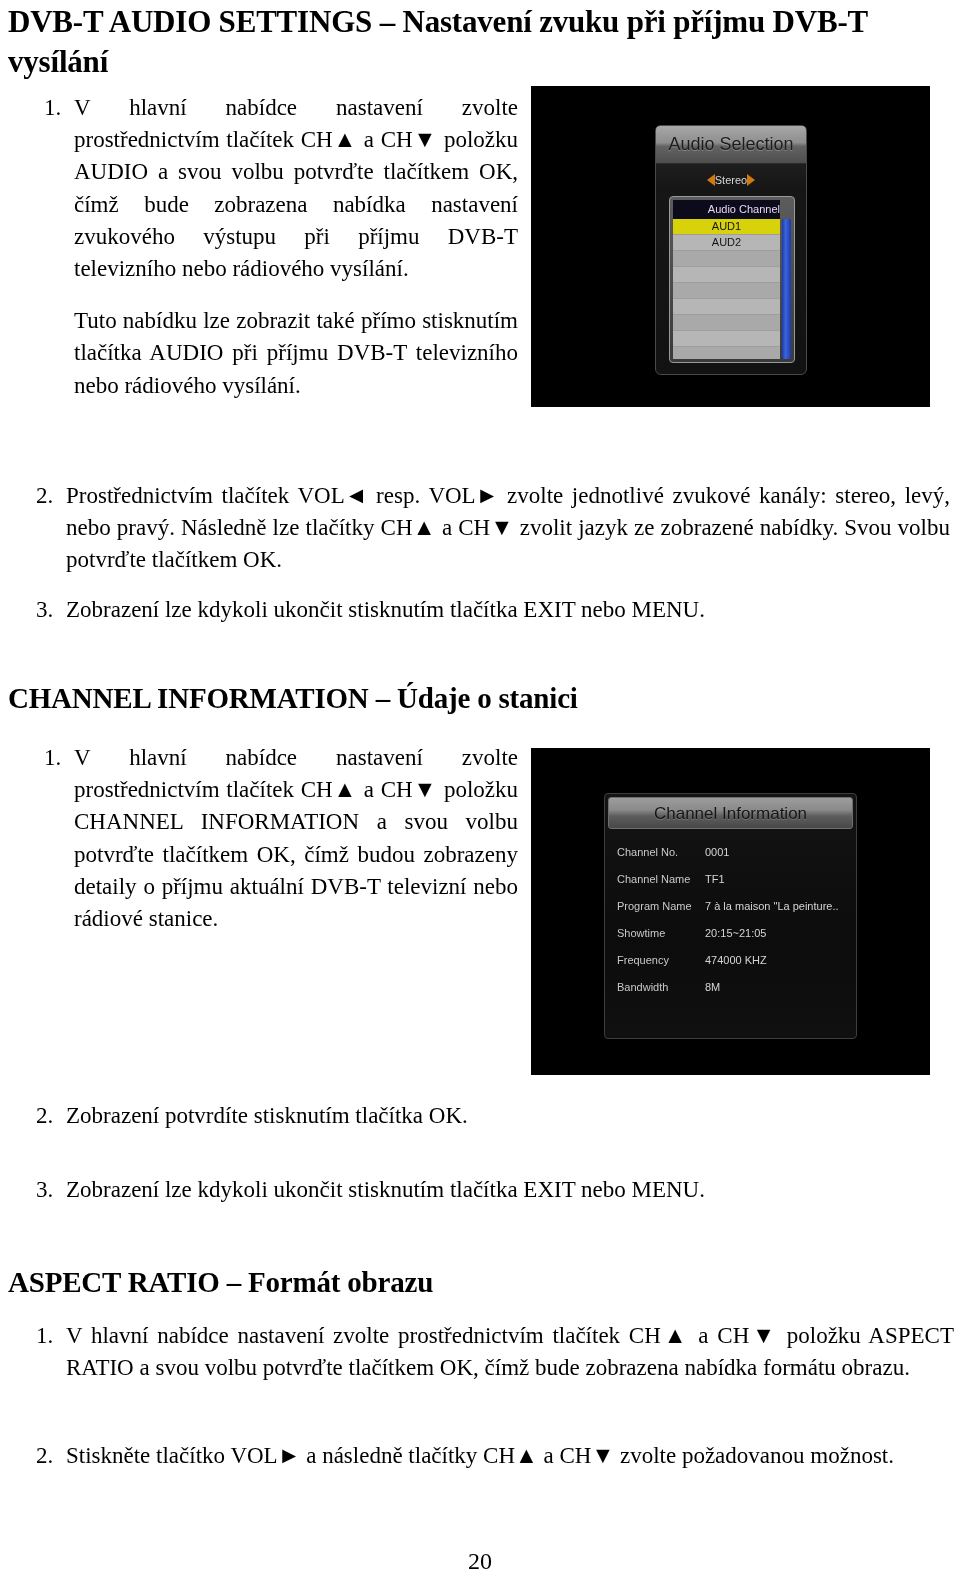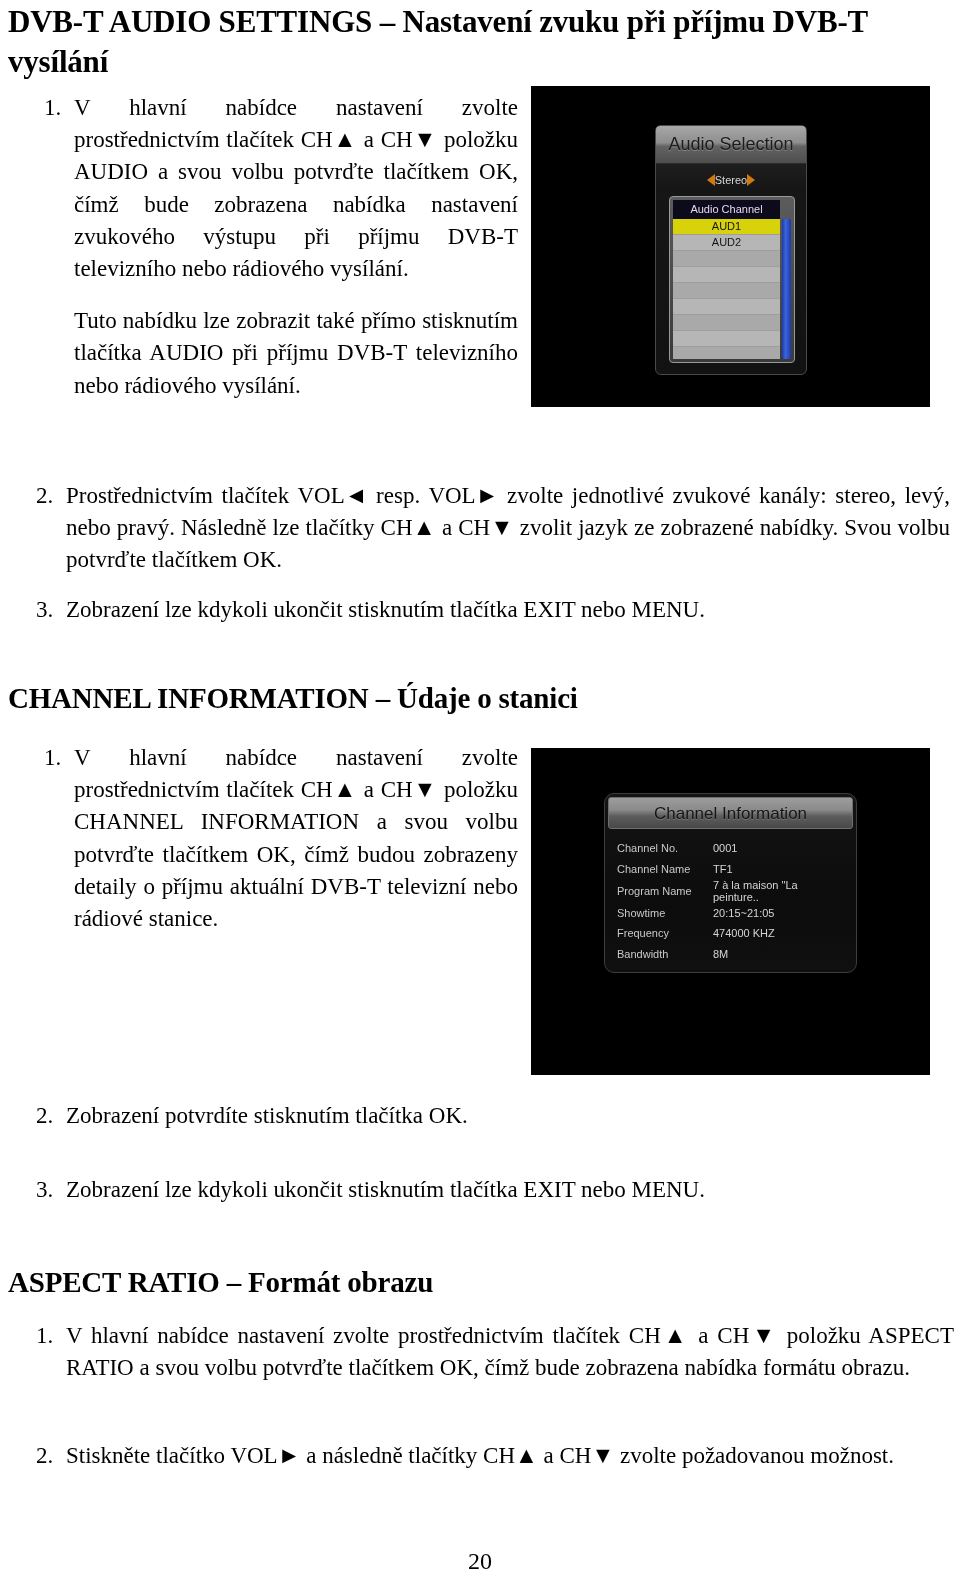--- a/index.html
+++ b/index.html
@@ -239,21 +239,21 @@
   }
   .list-col {
     flex: 1 1 auto;
     display: flex;
     flex-direction: column;
     overflow: hidden;
   }
   .list-head {
     height: 19px;
     line-height: 19px;
-    text-align: center;
+    text-align: right;
     background: #0b0b1c;
     color: #e7d7ef;
     font-family: "Liberation Sans", "DejaVu Sans", sans-serif;
     font-size: 11px;
   }
   .list-row {
     height: 15px;
     line-height: 15px;
     text-align: center;
     font-family: "Liberation Sans", "DejaVu Sans", sans-serif;
@@ -284,24 +284,24 @@
     background: linear-gradient(90deg,#1b3bb0,#3f63d8 40%,#1b3bb0);
     border-radius: 2px;
   }
 
   
   .osd-channel {
     position: absolute;
     left: 73px;
     top: 45px;
     width: 253px;
-    height: 180px;
+    height: 246px;
     background: linear-gradient(180deg,#141414 0%, #0c0c0c 60%, #101010 100%);
     border: 1px solid #3d3d3d;
-    border-radius: 10px;
+    border-radius: 4px;
     box-sizing: border-box;
   }
   .osd-title-channel {
     position: absolute;
     left: 3px;
     right: 3px;
     top: 3px;
     height: 32px;
     line-height: 32px;
     text-align: center;
@@ -324,21 +324,20 @@
     flex-direction: column;
     justify-content: flex-start;
   }
   .ci-row {
     display: flex;
     align-items: center;
     height: 27px;
     font-family: "Liberation Sans", "DejaVu Sans", sans-serif;
     font-size: 11px;
     color: #c9c9c9;
-    gap: 8px;
   }
   .ci-label { flex: 0 0 88px; }
   .ci-value { flex: 1 1 auto; color: #d5d5d5; }
   .ci-row.quality .ci-value {
     display: flex;
     align-items: center;
   }
   .qbar {
     position: relative;
     flex: 1 1 auto;

